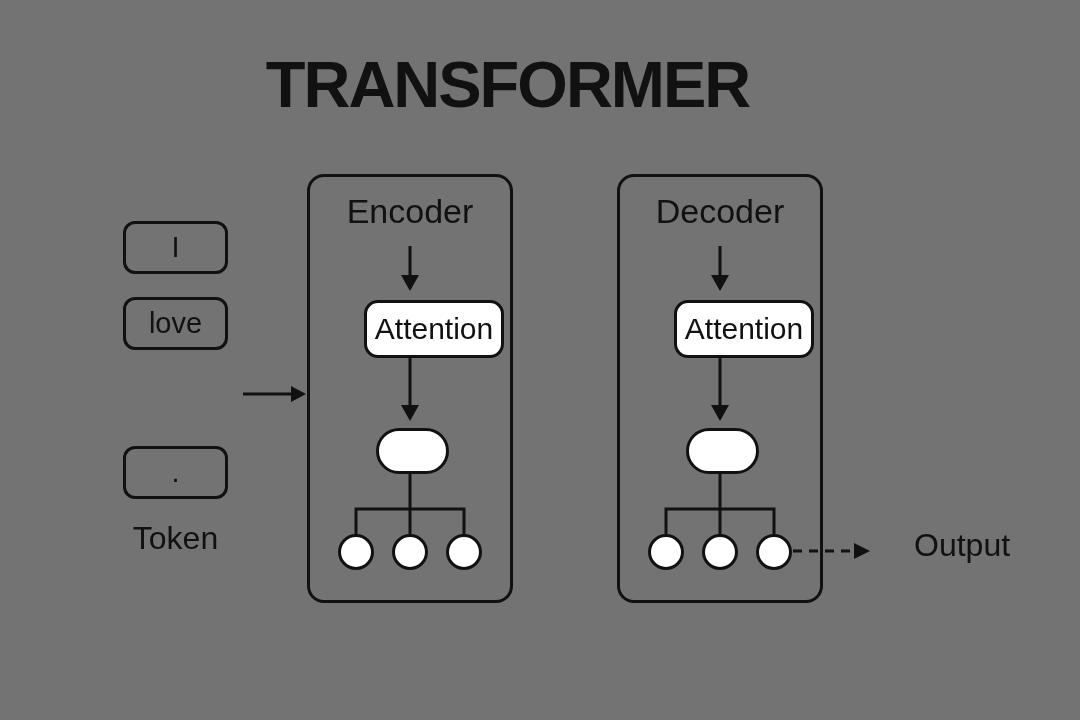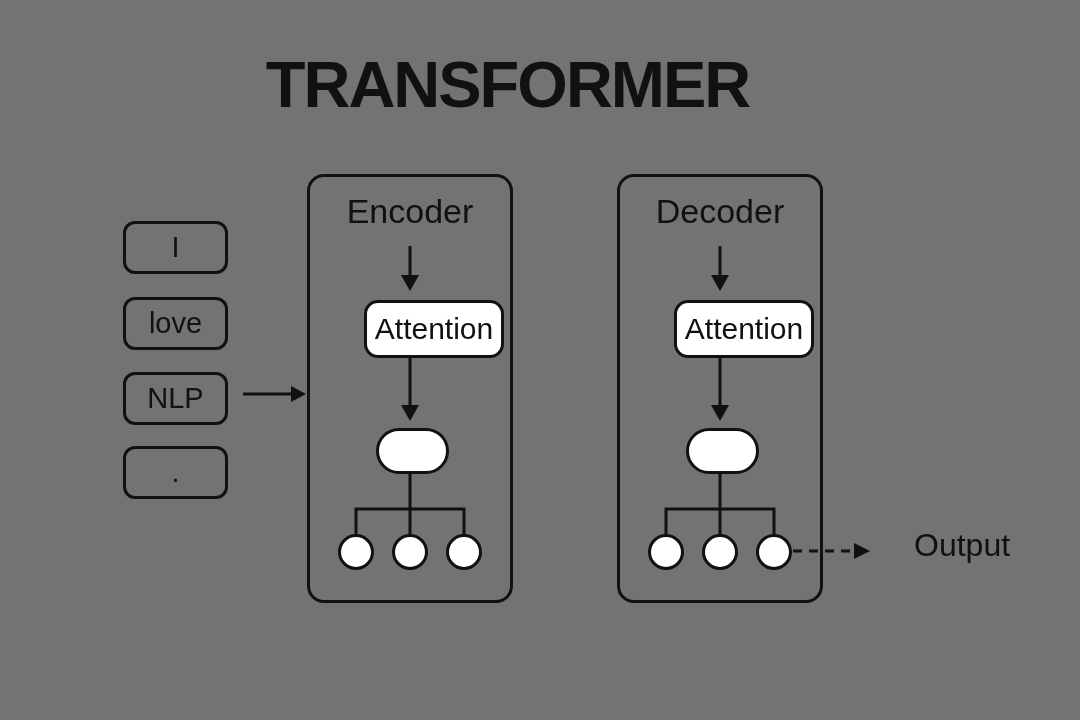--- a/index.html
+++ b/index.html
@@ -70,27 +70,25 @@
 <div class="canvas">
 
   <div class="title">TRANSFORMER</div>
 
   <div class="token-box tb0">
     <span>I</span>
   </div>
   <div class="token-box tb1">
     <span>love</span>
   </div>
-  <div class="token-box tb2">
-    <span>NLP</span>
-  </div>
   <div class="token-box tb3">
     <span>.</span>
   </div>
 
+  <div class="token-caption">Token</div>
 
   <svg class="art" width="1080" height="720" viewBox="0 0 1080 720" aria-hidden="true">
 
     <g>
       <line x1="243" y1="394" x2="293" y2="394"></line>
       <polygon points="291,386 291,402 306,394"></polygon>
     </g>
 
     <g>
       <line x1="410" y1="246" x2="410" y2="277"></line>

